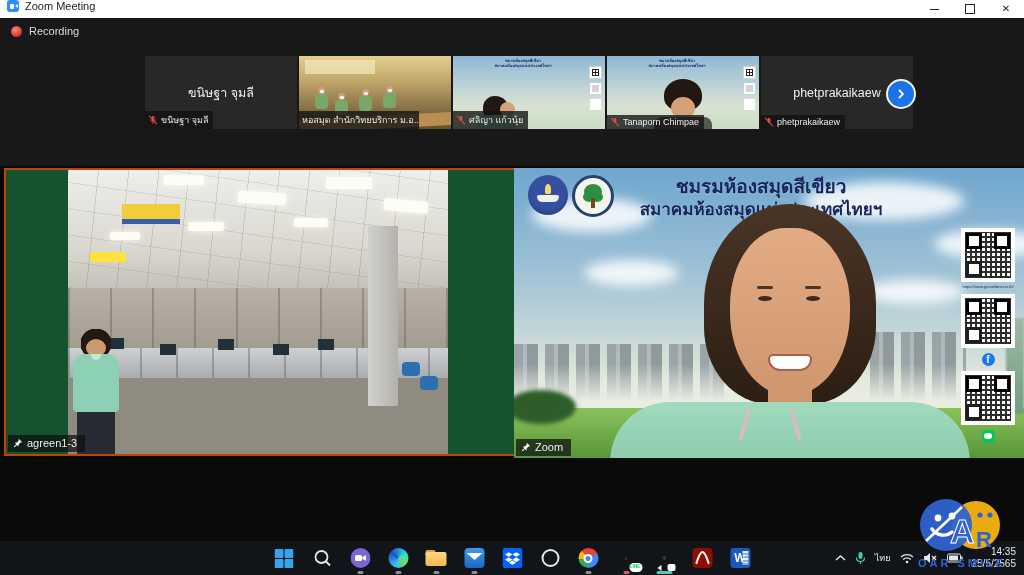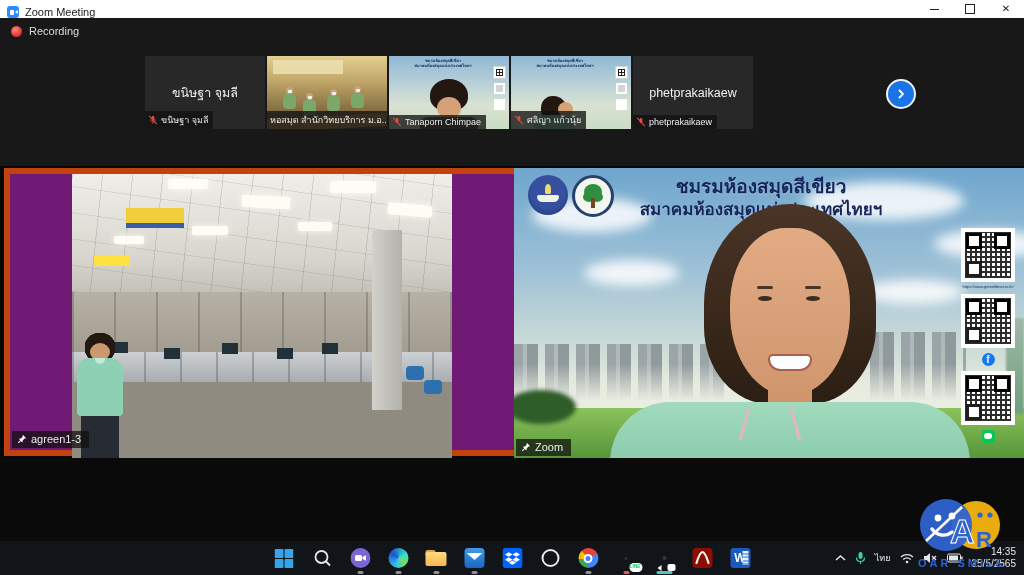--- a/index.html
+++ b/index.html
@@ -1,37 +1,37 @@
 <!DOCTYPE html>
 <html><head>
 <meta charset="utf-8">
 <style>
   html,body{margin:0;padding:0;background:#000;}
   .screen{position:relative;width:1024px;height:575px;overflow:hidden;background:#181818;
     font-family:"Liberation Sans","DejaVu Sans",sans-serif;}
 
   
-  .titlebar{position:absolute;top:0;left:0;right:0;height:18px;background:#ffffff;display:flex;align-items:flex-end;z-index:30;}
+  .titlebar{position:absolute;top:0;left:0;right:0;height:18px;background:#ffffff;display:flex;align-items:flex-start;z-index:30;}
   .zoom-badge{width:12px;height:12px;border-radius:3px;background:#2d8cff;margin-left:7px;position:relative;flex:0 0 auto;}
   .zoom-badge::before{content:"";position:absolute;left:2.5px;top:3.5px;width:4.5px;height:5px;background:#fff;border-radius:1px;}
   .zoom-badge::after{content:"";position:absolute;right:1.5px;top:4px;border-top:2.5px solid transparent;border-bottom:2.5px solid transparent;border-right:3px solid #fff;}
   .title-text{font-size:11px;color:#1a1a1a;margin-left:6px;}
   .win-controls{margin-left:auto;display:flex;height:100%;}
   .win-btn{width:36px;height:100%;display:flex;align-items:center;justify-content:center;color:#222;}
   .min-glyph{width:9px;height:1px;background:#222;}
   .max-glyph{width:8px;height:8px;border:1px solid #222;}
   .close-glyph{font-size:10px;line-height:1;}
 
   
   .recording{position:absolute;top:25px;left:11px;display:flex;align-items:center;gap:7px;color:#dcdcdc;font-size:11px;z-index:5;}
   .rec-dot{width:11px;height:11px;border-radius:50%;background:radial-gradient(circle at 40% 35%,#ff8a7a,#d62f2f 70%);}
 
   
   .filmstrip{position:absolute;top:56px;left:145px;display:flex;gap:2px;z-index:4;}
-  .thumb{position:relative;width:120px;height:73px;background:#282828;overflow:hidden;flex:0 0 auto;}
+  .thumb{position:relative;width:120px;height:73px;background:#282828;overflow:hidden;flex:0 0 auto;padding-left:32px;}
   .center-name{position:absolute;inset:0;display:flex;align-items:center;justify-content:center;color:#f0f0f0;font-size:12.5px;}
   .thumb-label{position:absolute;left:0;bottom:0;display:flex;align-items:center;gap:3px;background:rgba(18,18,18,.78);
     padding:2px 5px 2px 3px;font-size:9px;color:#ececec;max-width:112px;white-space:nowrap;overflow:hidden;z-index:3;}
   .mic-off{width:10px;height:10px;flex:0 0 auto;}
 
   .mini-vbg{position:absolute;inset:0;background:linear-gradient(180deg,#8fb8d4 0%,#bed3d8 42%,#d9e2d2 68%,#c9dcc4 100%);}
   .mini-banner{position:absolute;top:2px;left:2px;right:14px;text-align:center;font-size:4px;line-height:1.25;color:#1c2a5e;font-weight:bold;}
   .mini-qr{position:absolute;right:4px;top:11px;width:11px;height:11px;background:#fff;
     box-shadow:0 16px 0 #fff,0 32px 0 #fff;outline:1px solid #cfd6d2;}
   .mini-qr::before{content:"";position:absolute;inset:2px;background:
@@ -57,21 +57,21 @@
 
   .next-btn{position:absolute;left:886px;top:79px;width:26px;height:26px;border-radius:50%;background:#1a74e8;
     border:2px solid #f2f2f2;display:flex;align-items:center;justify-content:center;z-index:5;}
 
   
   .stage-bg{position:absolute;left:0;top:166px;right:0;height:294px;background:#060606;}
   .tile-tag{position:absolute;left:2px;bottom:2px;background:rgba(14,14,14,.72);color:#ececec;font-size:11px;
     padding:2px 8px 3px 4px;display:flex;align-items:center;gap:4px;z-index:9;}
   .pin-icon{width:11px;height:11px;}
 
-  .stage-left{position:absolute;left:4px;top:168px;width:556px;height:288px;background:#701a75;border:6px solid #c2410c;box-sizing:border-box;z-index:3;}
+  .stage-left{position:absolute;left:4px;top:168px;width:556px;height:288px;background:#14532d;border:2px solid #c2410c;box-sizing:border-box;z-index:3;}
   .video-area{position:absolute;left:62px;top:0;width:380px;height:284px;overflow:hidden;background:#8f8b80;}
   .ceiling{position:absolute;left:0;top:0;right:0;height:118px;background:linear-gradient(180deg,#efeeea,#d8d6ce 70%,#c4c1b8);}
   .ceiling::after{content:"";position:absolute;inset:0;background:
      repeating-linear-gradient(96deg,rgba(110,110,105,.22) 0 1px,transparent 1px 30px),
      repeating-linear-gradient(8deg,rgba(110,110,105,.16) 0 1px,transparent 1px 26px);}
   .lp{position:absolute;background:#fdfdf6;border-radius:2px;box-shadow:0 0 7px rgba(255,255,245,.85);z-index:1;}
   .lp:nth-of-type(1){left:16px;top:16px;width:46px;height:12px;transform:rotate(-5deg);}
   .lp:nth-of-type(2){left:96px;top:5px;width:40px;height:10px;}
   .lp:nth-of-type(3){left:170px;top:22px;width:48px;height:12px;transform:rotate(3deg);}
   .lp:nth-of-type(4){left:258px;top:7px;width:46px;height:12px;}
@@ -238,51 +238,51 @@
       </div>
       <div class="thumb-label">
         <span>หอสมุด สำนักวิทยบริการ ม.อ...</span>
       </div>
     </div>
 
     <div class="thumb">
       <div class="mini-vbg">
         <div class="mini-banner"><span>ชมรมห้องสมุดสีเขียว</span><br><span>สมาคมห้องสมุดแห่งประเทศไทยฯ</span></div>
         <div class="mini-qr"></div>
+        <div class="mp mp5">
+            <div class="h"></div>
+            <div class="f"></div>
+            <div class="s"></div>
+          </div>
+      </div>
+      <div class="thumb-label">
+        <svg class="mic-off" viewBox="0 0 12 12">
+            <path d="M6 1.1c-1 0-1.7.8-1.7 1.8v2.4c0 1 .7 1.8 1.7 1.8s1.7-.8 1.7-1.8V2.9c0-1-.7-1.8-1.7-1.8z" fill="#e04a3f"></path>
+            <line x1="1.4" y1="1" x2="10.6" y2="11" stroke="#e04a3f" stroke-width="1.3"></line>
+          </svg>
+        <span>ศลิญา แก้วนุ้ย</span>
+      </div>
+    </div>
+
+    <div class="thumb">
+      <div class="mini-vbg">
+        <div class="mini-banner"><span>ชมรมห้องสมุดสีเขียว</span><br><span>สมาคมห้องสมุดแห่งประเทศไทยฯ</span></div>
+        <div class="mini-qr"></div>
         <div class="mp mp4">
             <div class="h"></div>
             <div class="f"></div>
             <div class="s"></div>
           </div>
       </div>
       <div class="thumb-label">
         <svg class="mic-off" viewBox="0 0 12 12">
             <path d="M6 1.1c-1 0-1.7.8-1.7 1.8v2.4c0 1 .7 1.8 1.7 1.8s1.7-.8 1.7-1.8V2.9c0-1-.7-1.8-1.7-1.8z" fill="#e04a3f"></path>
             <line x1="1.4" y1="1" x2="10.6" y2="11" stroke="#e04a3f" stroke-width="1.3"></line>
           </svg>
         <span>Tanaporn Chimpae</span>
-      </div>
-    </div>
-
-    <div class="thumb">
-      <div class="mini-vbg">
-        <div class="mini-banner"><span>ชมรมห้องสมุดสีเขียว</span><br><span>สมาคมห้องสมุดแห่งประเทศไทยฯ</span></div>
-        <div class="mini-qr"></div>
-        <div class="mp mp5">
-            <div class="h"></div>
-            <div class="f"></div>
-            <div class="s"></div>
-          </div>
-      </div>
-      <div class="thumb-label">
-        <svg class="mic-off" viewBox="0 0 12 12">
-            <path d="M6 1.1c-1 0-1.7.8-1.7 1.8v2.4c0 1 .7 1.8 1.7 1.8s1.7-.8 1.7-1.8V2.9c0-1-.7-1.8-1.7-1.8z" fill="#e04a3f"></path>
-            <line x1="1.4" y1="1" x2="10.6" y2="11" stroke="#e04a3f" stroke-width="1.3"></line>
-          </svg>
-        <span>ศลิญา แก้วนุ้ย</span>
       </div>
     </div>
 
     <div class="thumb">
       <div class="center-name">phetprakaikaew</div>
       <div class="thumb-label">
         <svg class="mic-off" viewBox="0 0 12 12">
             <path d="M6 1.1c-1 0-1.7.8-1.7 1.8v2.4c0 1 .7 1.8 1.7 1.8s1.7-.8 1.7-1.8V2.9c0-1-.7-1.8-1.7-1.8z" fill="#e04a3f"></path>
             <line x1="1.4" y1="1" x2="10.6" y2="11" stroke="#e04a3f" stroke-width="1.3"></line>
           </svg>

